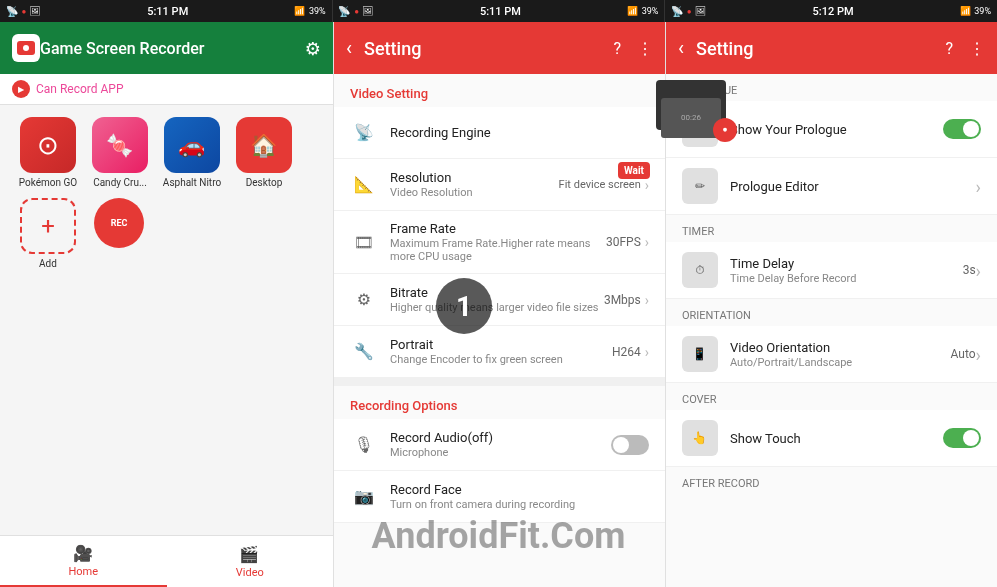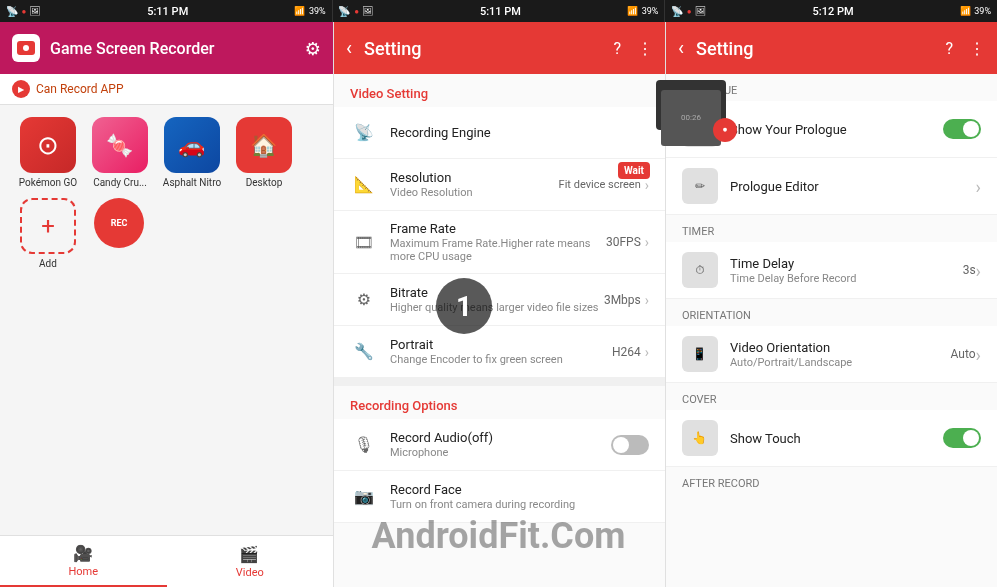--- a/index.html
+++ b/index.html
@@ -40,26 +40,25 @@
     }
 
     
     .panel1 {
       width: 333px;
       background: #f5f5f5;
       display: flex;
       flex-direction: column;
     }
     .panel1-header {
-      background: #be185d;
+      background: #15803d;
       height: 52px;
       display: flex;
       align-items: center;
       padding: 0 12px;
-      gap: 10px;
     }
     .header-logo {
       width: 28px;
       height: 28px;
       background: #fff;
       border-radius: 6px;
       display: flex;
       align-items: center;
       justify-content: center;
     }
@@ -91,21 +90,21 @@
     }
     .can-record-icon {
       width: 18px;
       height: 18px;
       background: #e53935;
       border-radius: 50%;
       display: flex;
       align-items: center;
       justify-content: center;
     }
-    .can-record-text { font-size: 12px; color: #c2410c; }
+    .can-record-text { font-size: 12px; color: #ec4899; }
 
     .app-grid {
       display: flex;
       flex-wrap: wrap;
       padding: 12px;
       gap: 0;
     }
     .app-item {
       width: 72px;
       display: flex;
@@ -379,21 +378,21 @@
       background: #333;
       border-radius: 4px;
       z-index: 40;
       display: flex;
       align-items: center;
       justify-content: center;
     }
     .video-thumb-inner {
       background: #555;
       width: 60px;
-      height: 56px;
+      height: 40px;
       border-radius: 3px;
       display: flex;
       align-items: center;
       justify-content: center;
       color: #fff;
       font-size: 9px;
       margin-top: 25px;
     }
 
     .rec-circle-small {

